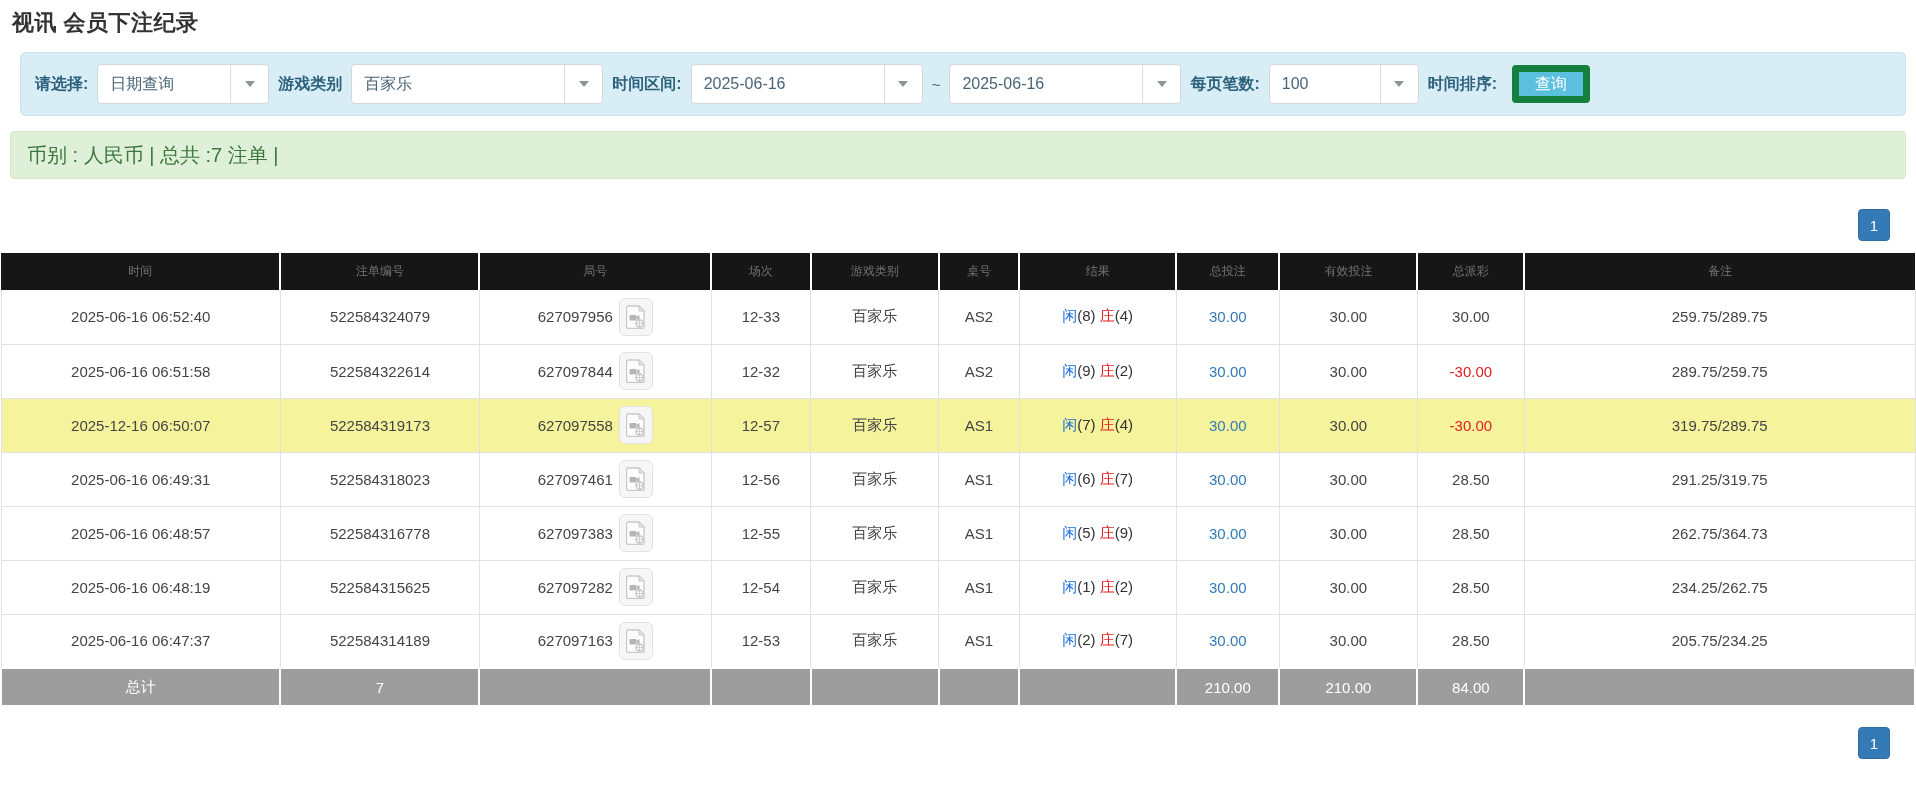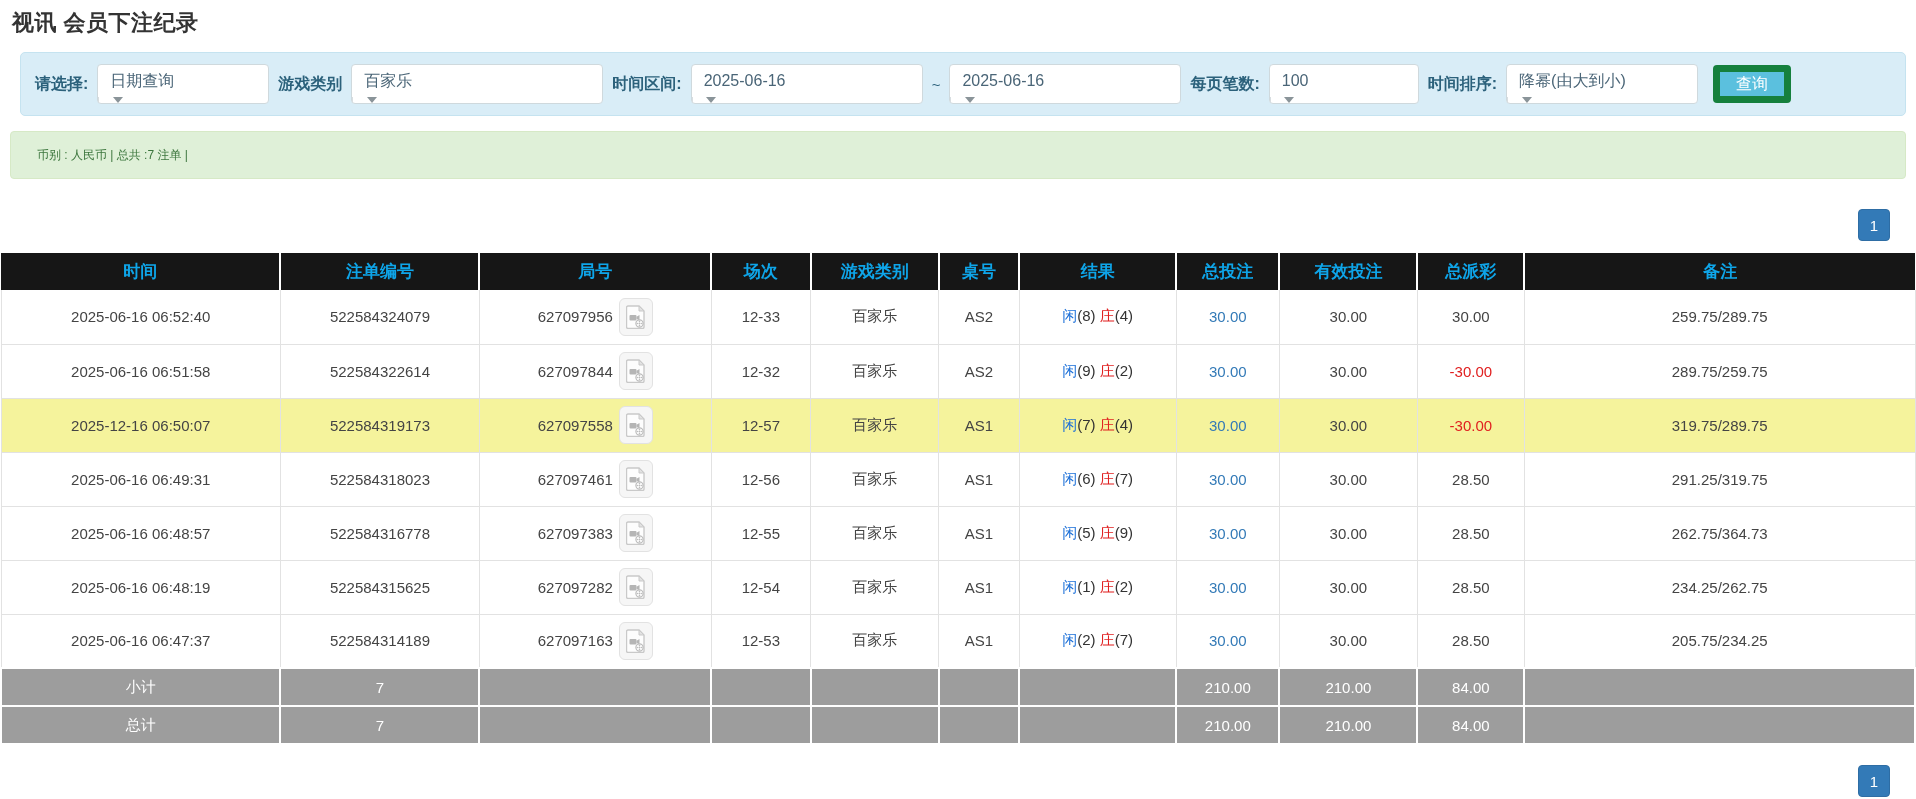--- a/index.html
+++ b/index.html
@@ -10,45 +10,45 @@
 
   
   .page-title { font-size:22px; font-weight:600; color:#333; padding:8px 12px 10px 12px; letter-spacing:.5px; }
 
   
   .filter-panel { margin:4px 10px 0 20px; background:#d9edf7; border:1px solid #c5e3f0;
     border-radius:5px; padding:11px 14px; display:flex; align-items:center; gap:9px; height:64px; }
   .flabel { font-size:16px; font-weight:bold; color:#2b617b; white-space:nowrap; }
   .tilde { font-size:15px; color:#2b617b; }
   .select { background:#fff; border:1px solid #cfd9dd; border-radius:4px; height:40px;
-    display:flex; align-items:stretch; cursor:pointer;flex-direction:column; }
+    display:flex; align-items:stretch; cursor:pointer; }
   .sel-text { flex:1; display:flex; align-items:center; padding:0 12px; font-size:16px; color:#4a6577; white-space:nowrap; overflow:hidden; }
   .sel-arrow { width:38px; border-left:1px solid #d8dee1; display:flex; align-items:center; justify-content:center; }
   .sel-arrow i { display:block; width:0; height:0; border-left:5px solid transparent; border-right:5px solid transparent; border-top:6px solid #8a9499; }
   .w-qtype { width:172px; } .w-game { width:252px; } .w-date { width:232px; }
   .w-size { width:150px; } .w-sort { width:192px; }
   .btn-query { margin-left:6px; background:#5bc0de; border:7px solid #15803d; color:#fff;
     font-size:16px; border-radius:4px; height:38px; padding:0 16px; cursor:pointer; }
 
   
   .summary-bar { margin:15px 10px 0 10px; background:#dff0d8; border:1px solid #d6e9c6;
     border-radius:4px; padding:14px 16px; display:flex; justify-content:space-between; align-items:center; height:48px; }
-  .summary-left { font-size:12px; color:#3c763d;margin-left:10px; }
+  .summary-left { font-size:20px; color:#3c763d; }
   .summary-right { font-size:16px; color:#ff2d00; }
 
   
   .pager { display:flex; justify-content:flex-end; padding:0 26px; }
   .pager.top { margin-top:30px; margin-bottom:12px; }
   .pager.bottom { margin-top:20px; }
   .page-btn { width:32px; height:32px; background:#337ab7; border:1px solid #2e6da4;
     border-radius:4px; color:#fff; font-size:15px; cursor:pointer; }
 
   
   table { width:1916px; border-collapse:collapse; table-layout:fixed; }
-  thead th { background:#161616; color:#0ea5e9; font-size:17px; font-weight:bold;
+  thead th { background:#161616; color:#737373; font-size:12px; font-weight:normal;
     height:37px; border-left:2px solid #fff; border-right:2px solid #fff; }
   thead th:first-child { border-left:none; } thead th:last-child { border-right:none; }
   tbody td { height:54px; text-align:center; font-size:15px; color:#444;
     border:1px solid #e2e2e2; border-top:none; background:#fff; }
   tr.highlight td { background:#f5f39c; }
   .res-blue { color:#1b6fd8; } .res-red { color:#e02020; } .res-num { color:#333; }
   .bet-link { color:#337ab7; text-decoration:none; cursor:pointer; }
   .payout-neg { color:#e02020;margin-top:40px; }
 
   .round-wrap { display:inline-flex; align-items:center; gap:6px; }
@@ -100,26 +100,20 @@
 
     <span class="flabel">每页笔数:</span>
     <div class="select w-size">
       <span class="sel-text">100</span>
       <span class="sel-arrow">
           <i></i>
         </span>
     </div>
 
     <span class="flabel">时间排序:</span>
-    <div class="select w-sort">
-      <span class="sel-text">降幂(由大到小)</span>
-      <span class="sel-arrow">
-          <i></i>
-        </span>
-    </div>
 
     <button class="btn-query">查询</button>
   </div>
 
   <div class="summary-bar">
     <span class="summary-left">币别 : 人民币 | 总共 :7 注单 |</span>
   </div>
 
   <div class="pager top">
     <button class="page-btn">1</button>
@@ -404,33 +398,20 @@
     <td>
       <a class="bet-link">30.00</a>
     </td>
     <td>30.00</td>
     <td>28.50</td>
     <td>205.75/234.25</td>
   </tr>
       </tbody>
     <tbody>
       <tr class="sumrow">
-        <td>小计</td>
-        <td>7</td>
-        <td></td>
-          <td></td>
-        <td></td>
-          <td></td>
-        <td></td>
-        <td>210.00</td>
-        <td>210.00</td>
-        <td>84.00</td>
-        <td></td>
-      </tr>
-      <tr class="sumrow">
         <td>总计</td>
         <td>7</td>
         <td></td>
           <td></td>
         <td></td>
           <td></td>
         <td></td>
         <td>210.00</td>
         <td>210.00</td>
         <td>84.00</td>

